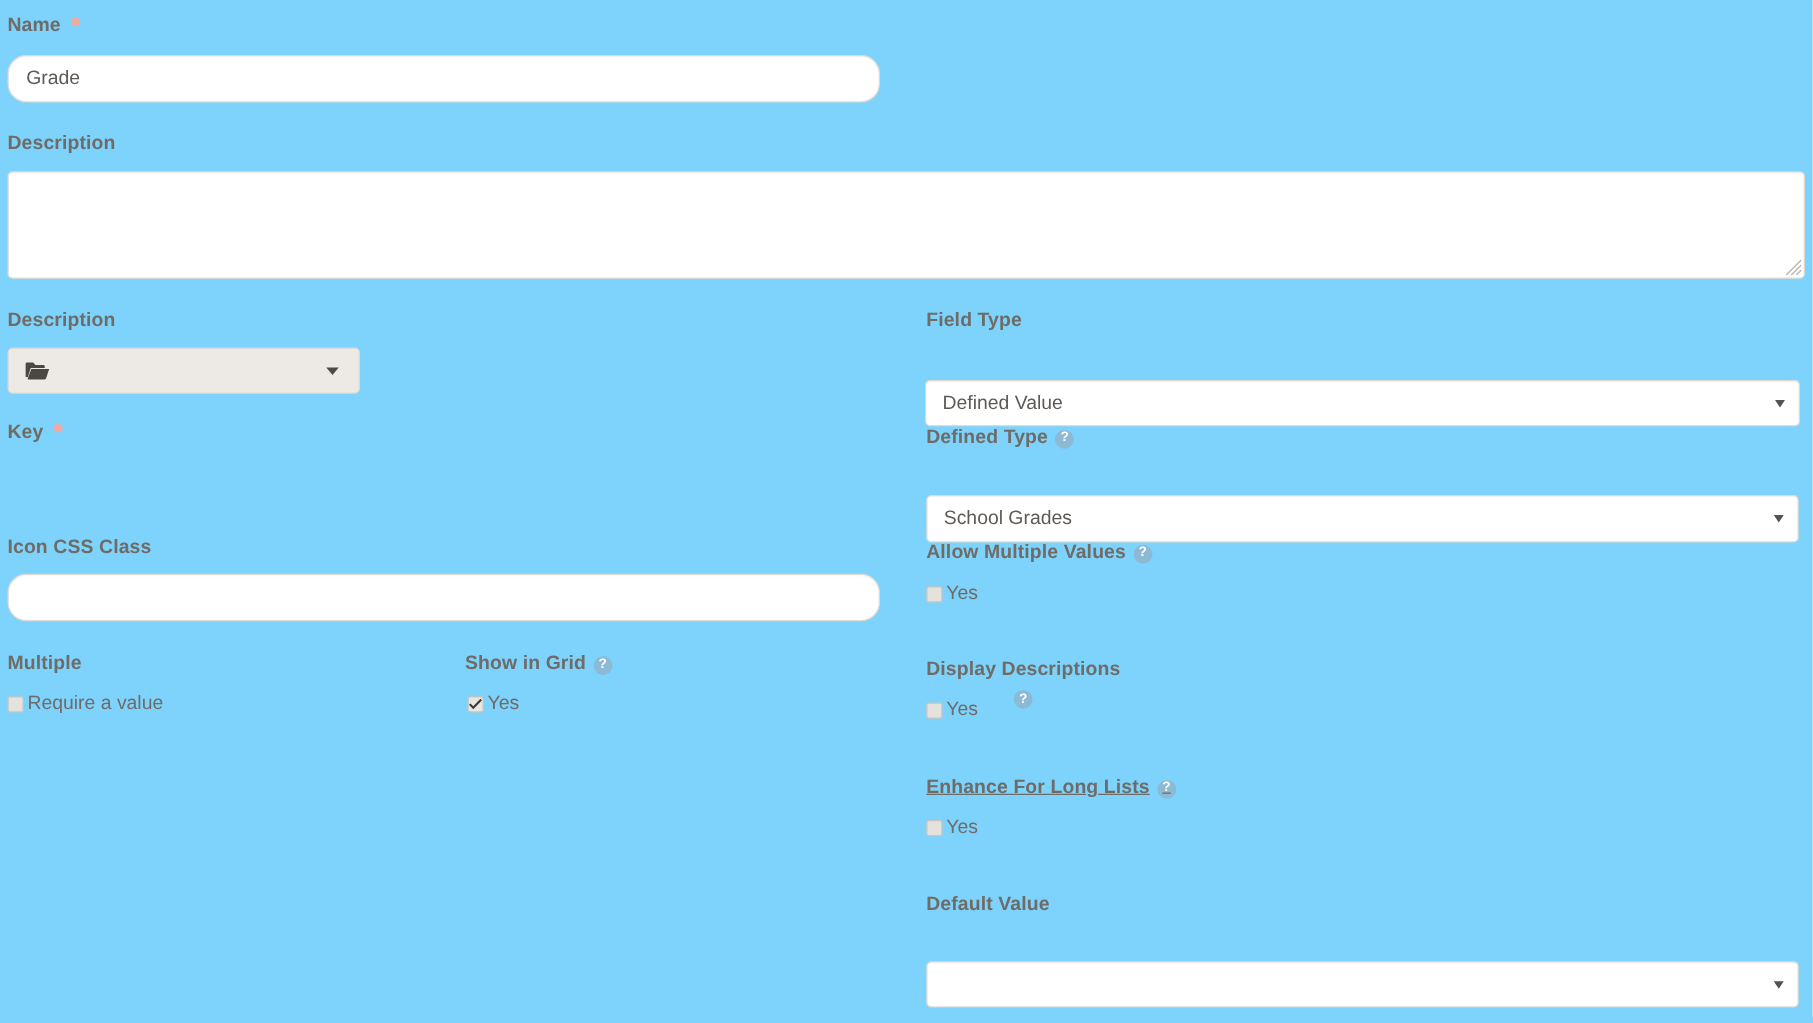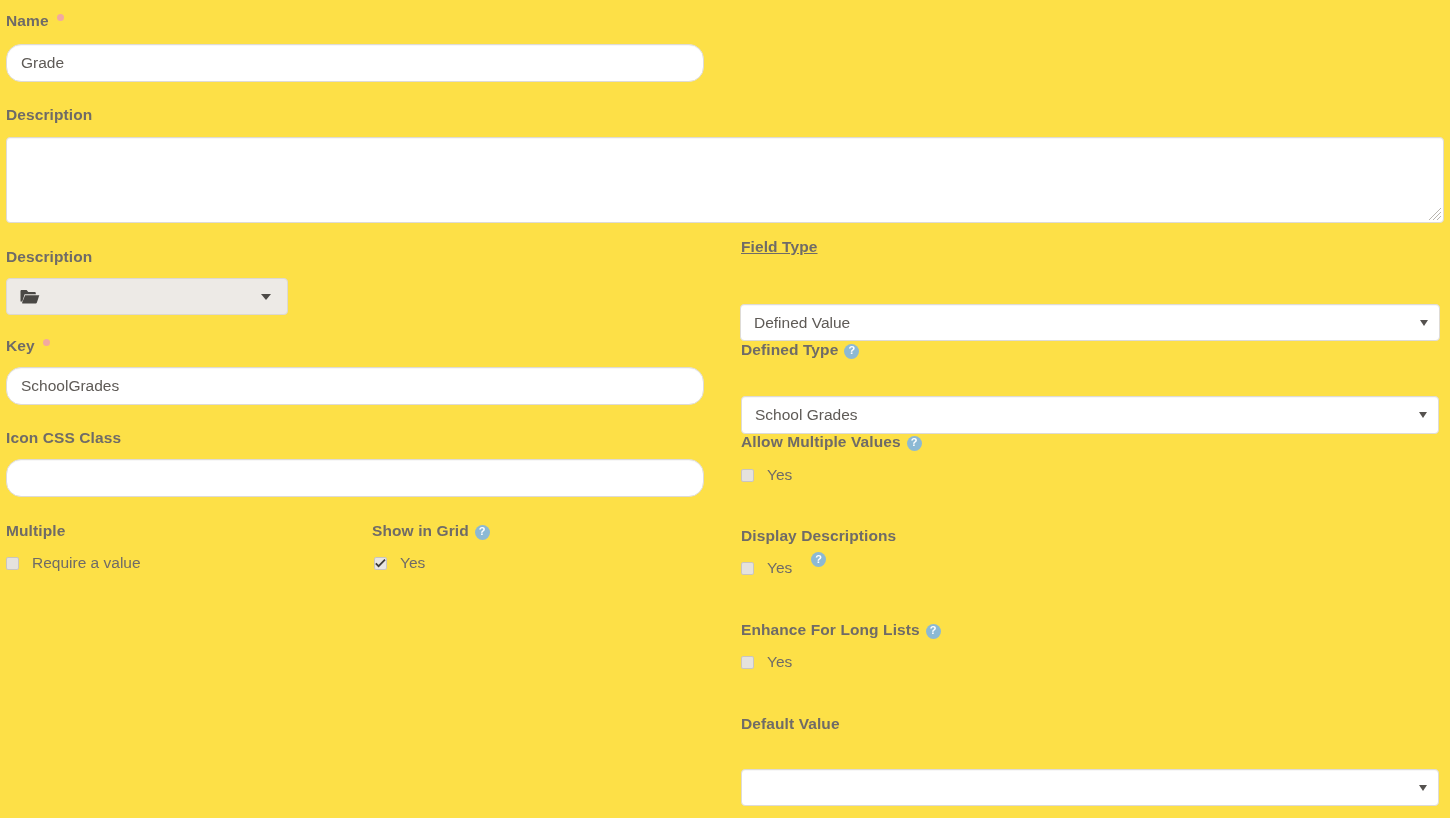--- a/index.html
+++ b/index.html
@@ -9,21 +9,21 @@
     width: 1450px;
     height: 818px;
     background: #ebe8e4;
     font-family: "Liberation Sans", sans-serif;
     overflow: hidden;
   }
   .page {
     position: relative;
     width: 1450px;
     height: 818px;
-    background: #fde047;
+    background: #7dd3fc;
   }
 
   
   .fld-label {
     font-size: 15.5px;
     color: #6f6b67;
     font-weight: 700;
     letter-spacing: .1px;
     line-height: 18px;
     display: flex;
@@ -148,21 +148,21 @@
     height: 0;
     border-left: 5px solid transparent;
     border-right: 5px solid transparent;
     border-top: 6.5px solid #4d4a47;
   }
 
   
   .cb-row {
     display: flex;
     align-items: center;
-    gap: 13px;
+    gap: 3px;
     cursor: pointer;
   }
   .cb-box {
     width: 13px;
     height: 13px;
     border: 1px solid #c9c5bf;
     border-radius: 2px;
     background: #e5e2dd;
     display: inline-flex;
     align-items: center;
@@ -209,21 +209,20 @@
       <path d="M5.1 6.2 L19.3 6.2 L16.9 13.6 C16.7 14.2 16.3 14.5 15.7 14.5 L2.6 14.5 C2.1 14.5 2.0 14.2 2.2 13.6 Z" fill="#4a4845"></path>
     </svg>
     <span class="sel-text" style="padding-left:8px;"></span>
     <span class="cat-caret"></span>
   </div>
 
   <div class="abs fld-label" style="left:6px; top:337px;">
     <span>Key</span>
     <span class="req-dot"></span>
   </div>
-  <input class="abs txt-input" style="left: 6px; top: 367px; width: 698px; height: 38px;" value="SchoolGrades">
 
   <div class="abs fld-label" style="left:6px; top:429px;">
     <span>Icon CSS Class</span>
   </div>
   <input class="abs txt-input" style="left: 6px; top: 459px; width: 698px; height: 38px;" value="">
 
   <div class="abs fld-label" style="left:6px; top:522px;">
     <span>Multiple</span>
   </div>
   <div class="abs cb-row" style="left:6px; top:554px;">
@@ -239,21 +238,21 @@
   </div>
   <div class="abs cb-row" style="left:374px; top:554px;">
     <span class="cb-box checked">
       <svg width="11" height="9" viewBox="0 0 11 9">
         <path d="M0.8 4.3 L3.6 7.2 L10.0 0.6" stroke="#3d3b38" stroke-width="1.7" fill="none"></path>
       </svg>
     </span>
     <span class="cb-label">Yes</span>
   </div>
 
-  <div class="abs fld-label" style="left:741px; top:238px;text-decoration:underline;">
+  <div class="abs fld-label" style="left:741px; top:248px;">
     <span>Field Type</span>
   </div>
   <div class="abs sel" style="left:740px; top:280px; width:700px; height:37px;">
     <span class="sel-text">Defined Value</span>
     <span class="caret"></span>
   </div>
 
   <div class="abs fld-label" style="left:741px; top:341px;">
     <span>Defined Type</span>
     <span class="help-icon">
@@ -280,21 +279,21 @@
     <span>Display Descriptions</span>
     <span class="help-icon">
         <span>?</span>
       </span>
   </div>
   <div class="abs cb-row" style="left:741px; top:559px;">
     <span class="cb-box"></span>
     <span class="cb-label">Yes</span>
   </div>
 
-  <div class="abs fld-label" style="left:741px; top:621px;">
+  <div class="abs fld-label" style="left:741px; top:621px;text-decoration:underline;">
     <span>Enhance For Long Lists</span>
     <span class="help-icon">
         <span>?</span>
       </span>
   </div>
   <div class="abs cb-row" style="left:741px; top:653px;">
     <span class="cb-box"></span>
     <span class="cb-label">Yes</span>
   </div>
 

